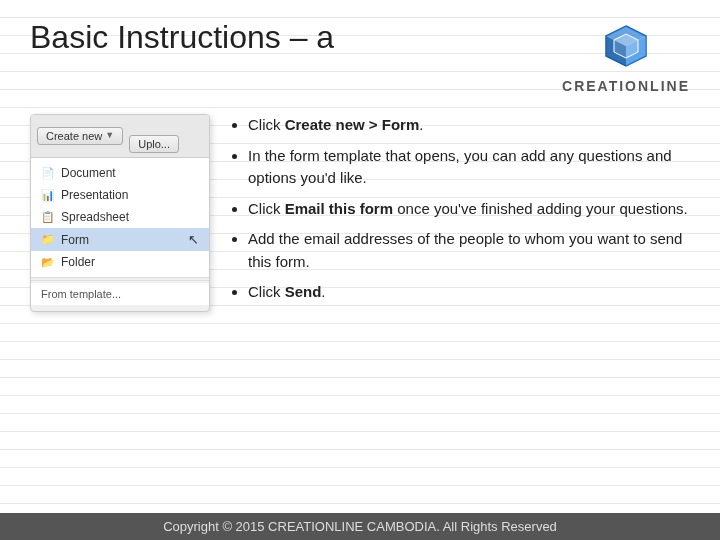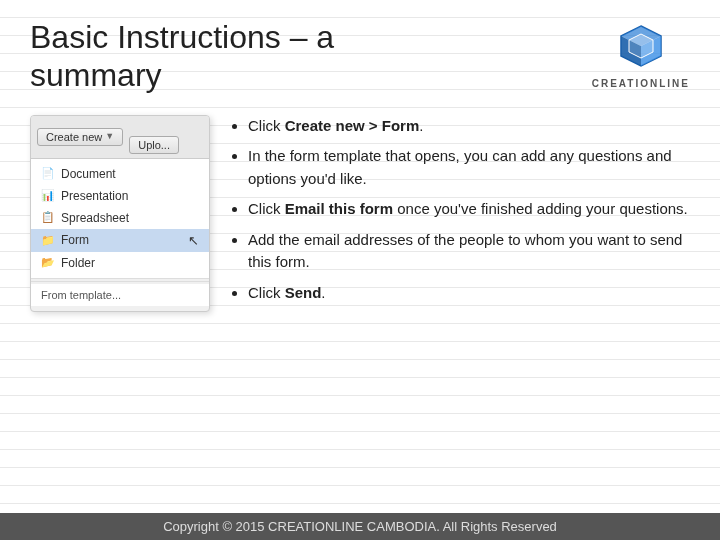--- a/index.html
+++ b/index.html
@@ -35,21 +35,21 @@
       align-items: center;
       margin-top: 4px;
     }
 
     .logo-cube {
       width: 52px;
       height: 52px;
     }
 
     .logo-text {
-      font-size: 10px;
+      font-size: 14px;
       letter-spacing: 2px;
       color: #555;
       margin-top: 4px;
       font-weight: bold;
     }
 
     
     .main-content {
       display: flex;
       flex-direction: row;
@@ -230,21 +230,20 @@
   <div></div>
     <div></div>
     <div></div>
     <div></div>
     <div></div>
 </div>
 
 <div class="header">
   <div class="title">
     <span>Basic Instructions – a</span><br>
-    <span>summary</span>
   </div>
   <div class="logo">
 
     <svg class="logo-cube" viewBox="0 0 52 52" xmlns="http://www.w3.org/2000/svg">
 
       <polygon points="26,4 46,14 46,34 26,44 6,34 6,14" fill="none" stroke="#1a5faa" stroke-width="1.5"></polygon>
       <polygon points="26,4 46,14 26,24 6,14" fill="#2a7dd6" opacity="0.7"></polygon>
       <polygon points="6,14 26,24 26,44 6,34" fill="#1a5faa" opacity="0.9"></polygon>
       <polygon points="46,14 26,24 26,44 46,34" fill="#3a8ee6" opacity="0.8"></polygon>
 

